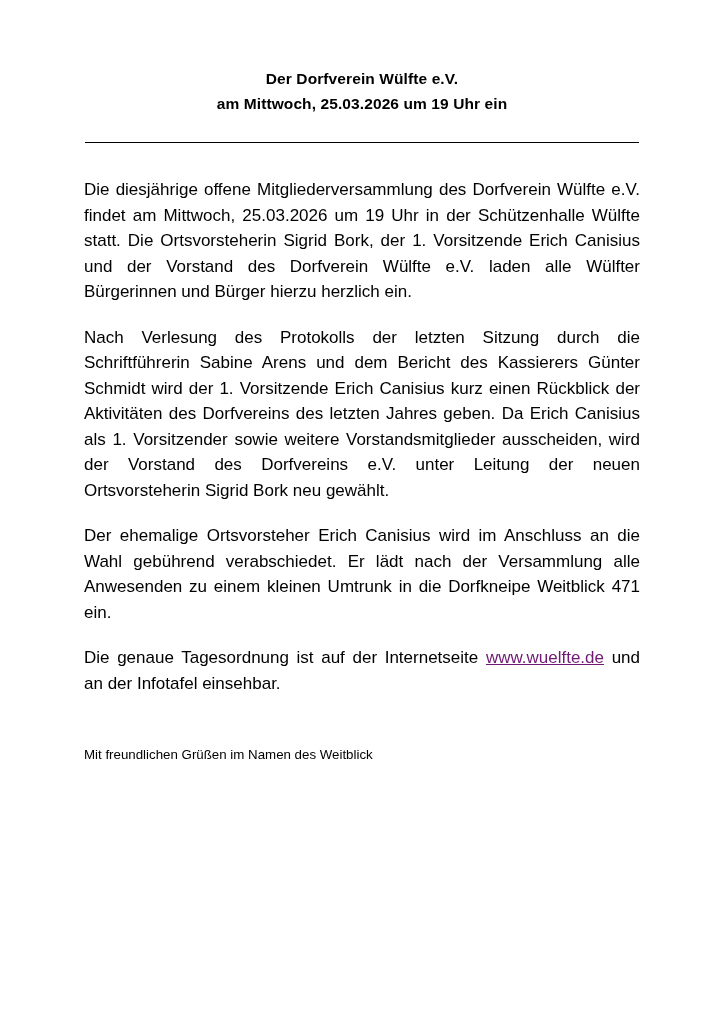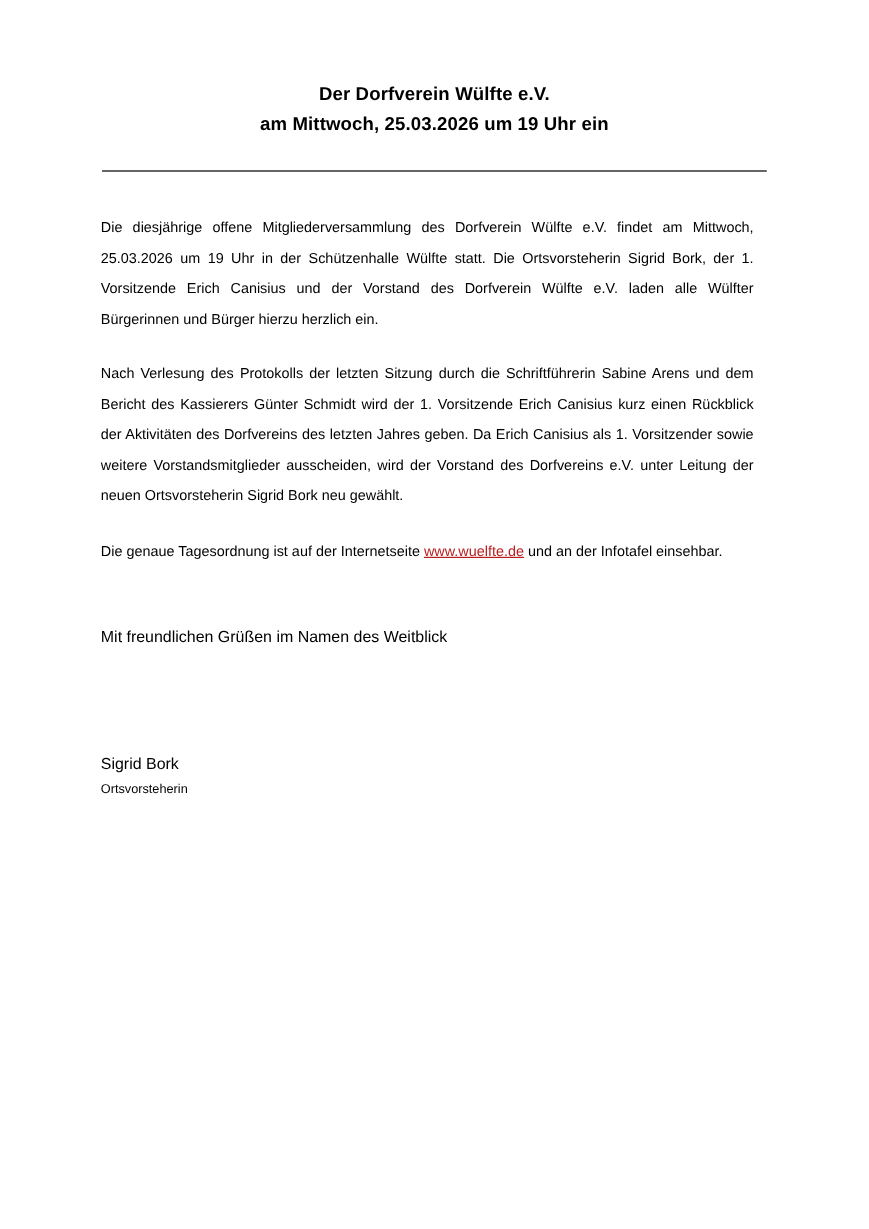--- a/index.html
+++ b/index.html
@@ -40,36 +40,36 @@
   }
   .rule {
     height: 0;
     border-bottom: 1.6px solid #000000;
     width: 100%;
   }
   .body-text {
     margin-top: 34px;
   }
   p.para {
-    margin: 0 12px 0 0;
-    font-size: 12px;
+    margin: 0 0 0 0;
+    font-size: 17px;
     line-height: 25.5px;
     text-align: justify;
     text-justify: inter-word;
     hyphens: none;
   }
   p.para + p.para {
     margin-top: 20px;
   }
   p.para.nojust {
     text-align: left;
   }
   .link {
     text-decoration: underline;
-    color: #b91c1c;
+    color: #701a75;
   }
   .closing {
     margin-top: 46px;
     font-size: 13.3px;
     line-height: 25.5px;
   }
   .signature {
     margin-top: 82px;
   }
   .sig-name {
@@ -92,23 +92,20 @@
     <span class="hline">am Mittwoch, 25.03.2026 um 19 Uhr ein</span>
   </div>
 
   <div class="rule-wrap">
     <div class="rule"></div>
   </div>
 
   <div class="body-text">
     <p class="para">Die diesjährige offene Mitgliederversammlung des Dorfverein Wülfte e.V. findet am Mittwoch, 25.03.2026 um 19 Uhr in der Schützenhalle Wülfte statt. Die Ortsvorsteherin Sigrid Bork, der 1. Vorsitzende Erich Canisius und der Vorstand des Dorfverein Wülfte e.V. laden alle Wülfter Bürgerinnen und Bürger hierzu herzlich ein.</p>
     <p class="para">Nach Verlesung des Protokolls der letzten Sitzung durch die Schriftführerin Sabine Arens und dem Bericht des Kassierers Günter Schmidt wird der 1. Vorsitzende Erich Canisius kurz einen Rückblick der Aktivitäten des Dorfvereins des letzten Jahres geben. Da Erich Canisius als 1. Vorsitzender sowie weitere Vorstandsmitglieder ausscheiden, wird der Vorstand des Dorfvereins e.V. unter Leitung der neuen Ortsvorsteherin Sigrid Bork neu gewählt.</p>
+    <p class="para">Der ehemalige Ortsvorsteher Erich Canisius wird im Anschluss an die Wahl gebührend verabschiedet. Er lädt nach der Versammlung alle Anwesenden zu einem kleinen Umtrunk in die Dorfkneipe Weitblick 471 ein.</p>
     <p class="para"><span>Die genaue Tagesordnung ist auf der Internetseite </span><span class="link">www.wuelfte.de</span><span> und an der Infotafel einsehbar.</span></p>
   </div>
 
   <div class="closing">Mit freundlichen Grüßen im Namen des Weitblick</div>
 
-  <div class="signature">
-    <div class="sig-name">Sigrid Bork</div>
-    <div class="sig-role">Ortsvorsteherin</div>
-  </div>
 
 </div>
 
 </body></html>

